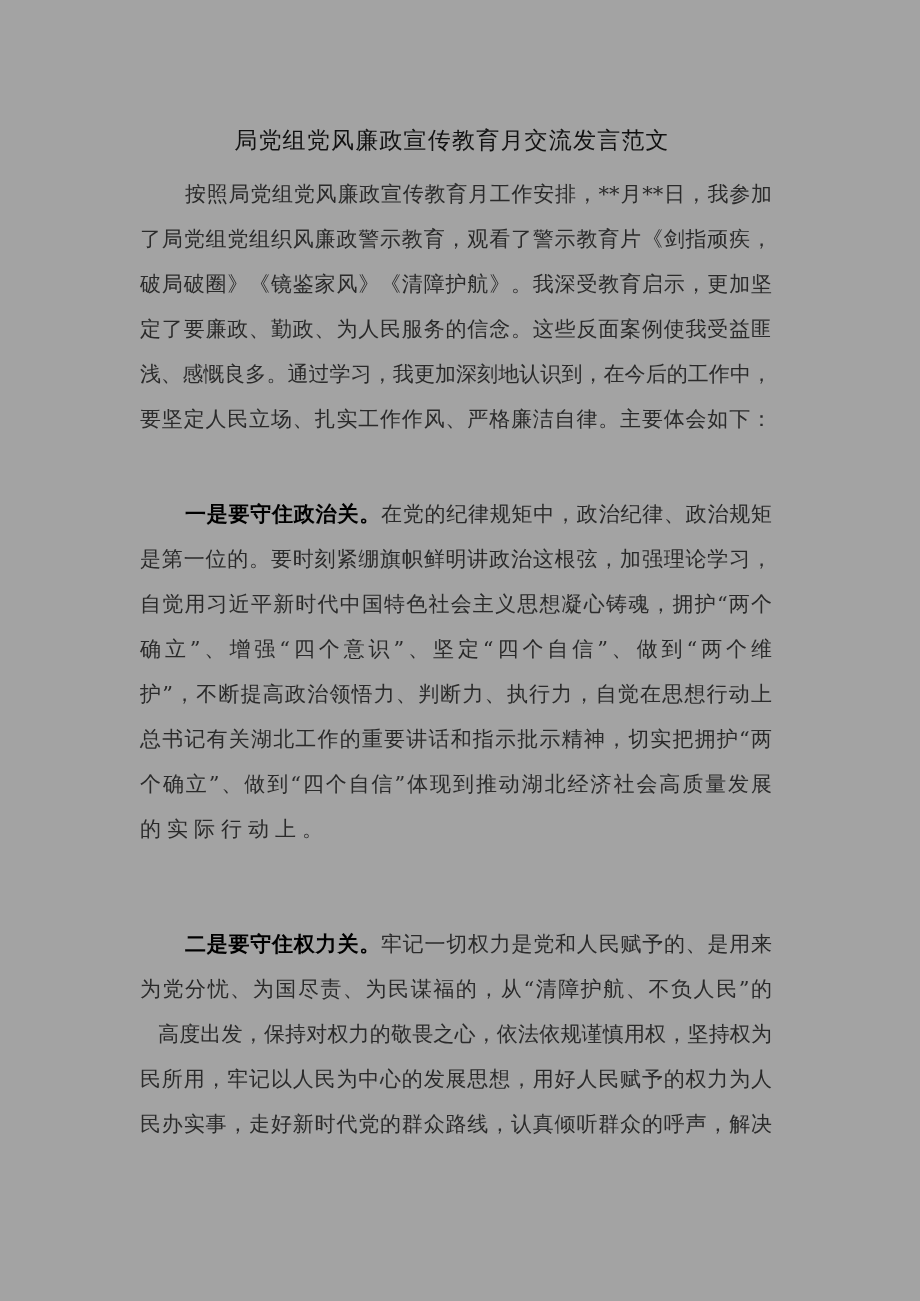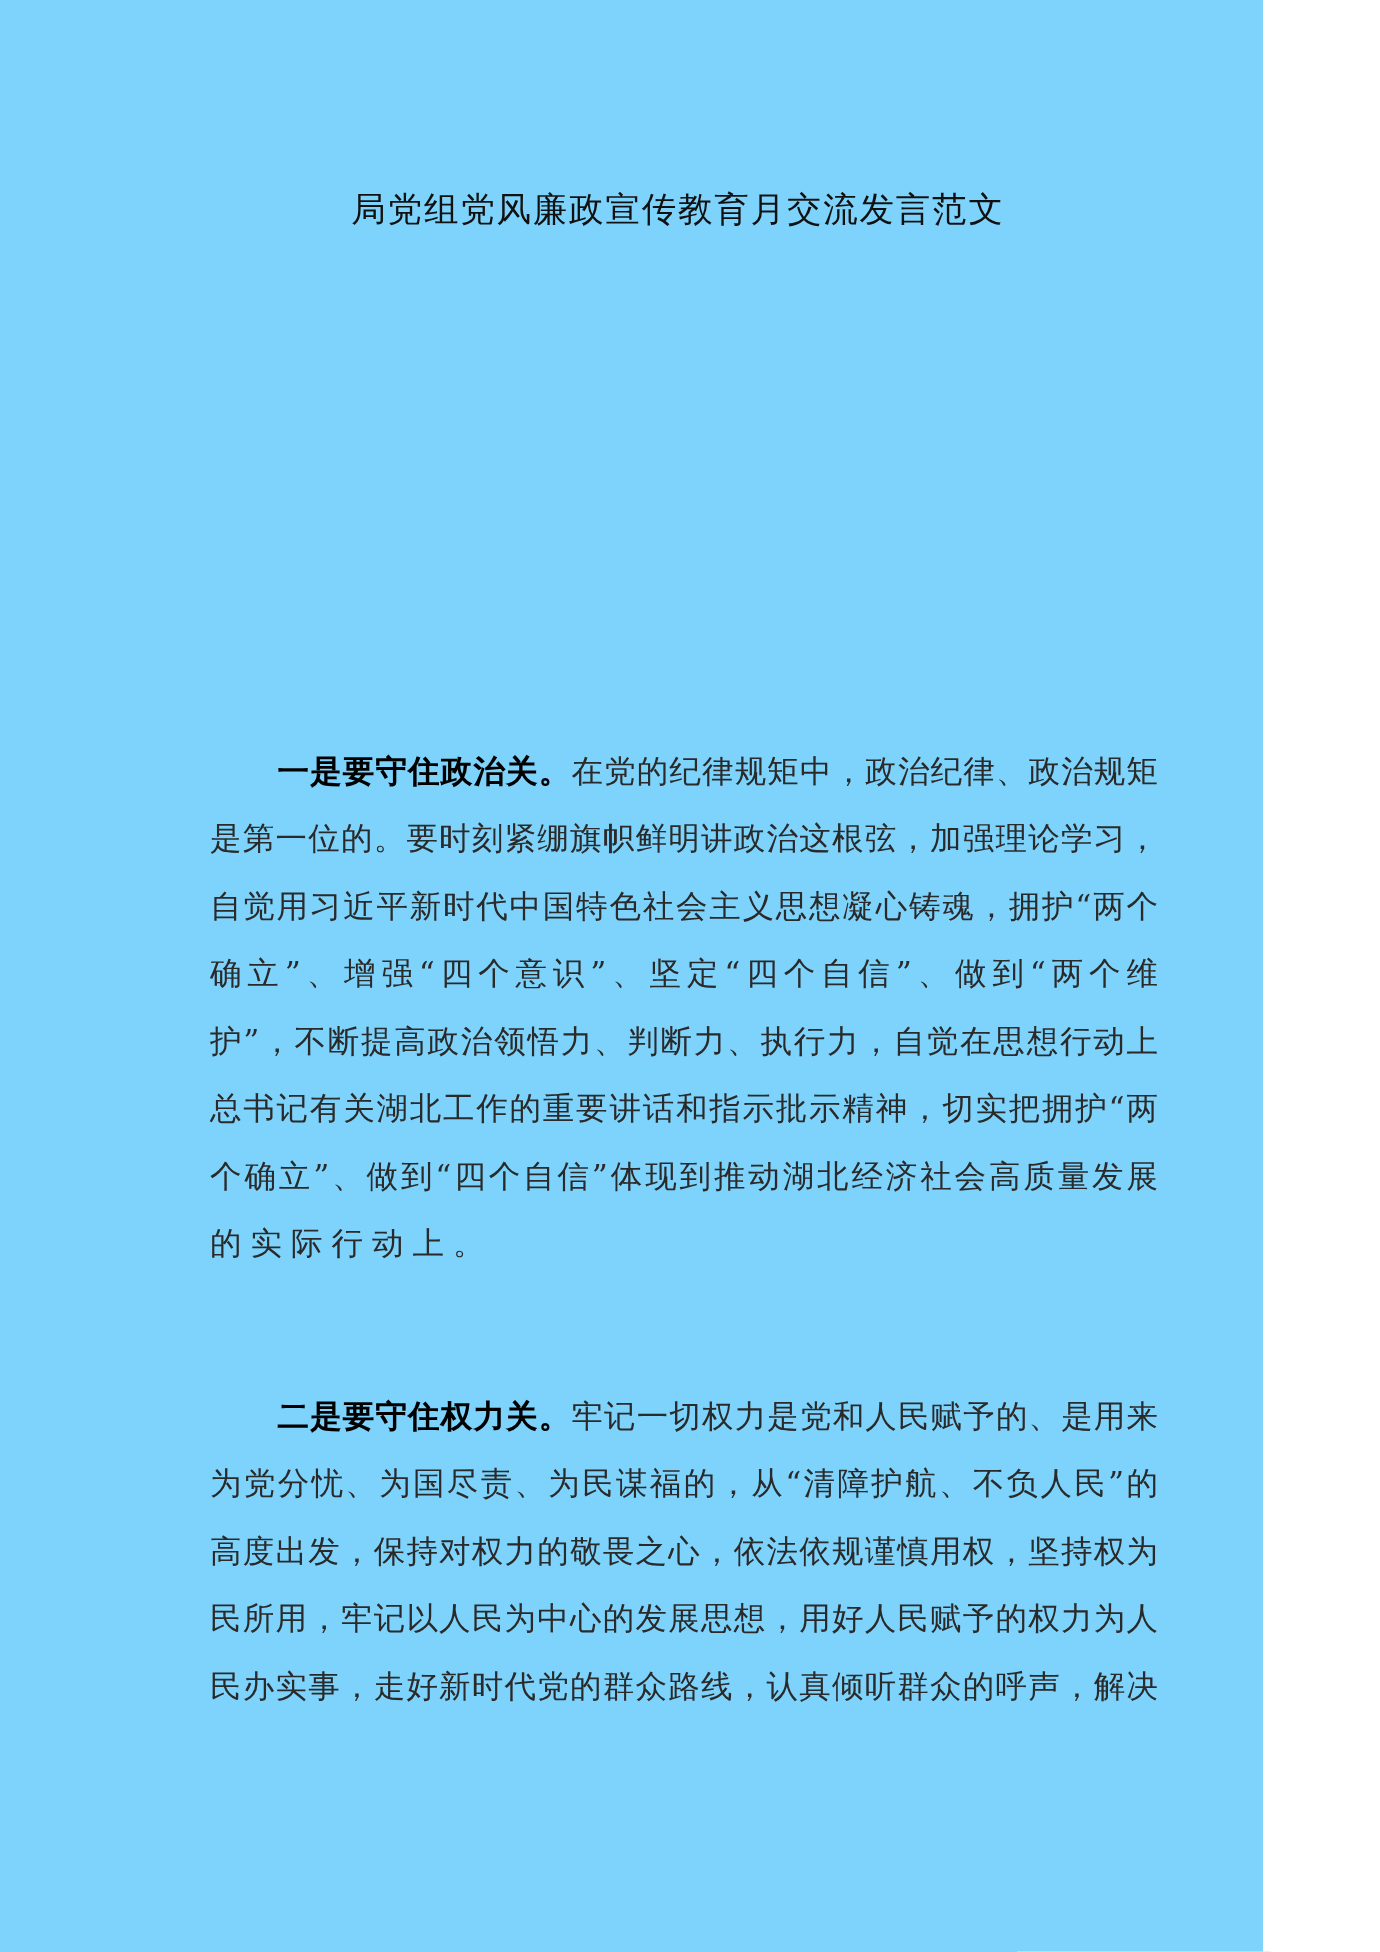--- a/index.html
+++ b/index.html
@@ -10,23 +10,23 @@
   body {
     width: 920px;
     height: 1301px;
     position: relative;
     overflow: hidden;
   }
   .page {
     position: absolute;
     left: 0;
     top: 0;
-    width: 842px;
+    width: 920px;
     height: 1301px;
-    background: #7dd3fc;
+    background: #a3a3a3;
   }
   .title {
     position: absolute;
     left: 0;
     top: 122px;
     width: 904px;
     text-align: center;
     font-family: "DejaVu Sans", "Liberation Sans", sans-serif;
     font-size: 23px;
     line-height: 36px;
@@ -70,33 +70,41 @@
   #p2 { top: 492px; }
   #p3 { top: 922px; }
 </style>
 </head>
 <body>
 
 <div class="page">
 
   <div class="title">局党组党风廉政宣传教育月交流发言范文</div>
 
+  <div class="body-text para" id="p1">
+    <div class="line first" style="letter-spacing: 0px;">按照局党组党风廉政宣传教育月工作安排，**月**日，我参加</div>
+    <div class="line" style="letter-spacing: 0px;">了局党组党组织风廉政警示教育，观看了警示教育片《剑指顽疾，</div>
+    <div class="line" style="letter-spacing: 0px;">破局破圈》《镜鉴家风》《清障护航》。我深受教育启示，更加坚</div>
+    <div class="line" style="letter-spacing: 0px;">定了要廉政、勤政、为人民服务的信念。这些反面案例使我受益匪</div>
+    <div class="line" style="letter-spacing: 0px;">浅、感慨良多。通过学习，我更加深刻地认识到，在今后的工作中，</div>
+    <div class="line" style="letter-spacing: 0px;">要坚定人民立场、扎实工作作风、严格廉洁自律。主要体会如下：</div>
+  </div>
 
   <div class="body-text para" id="p2">
     <div class="line first" style="letter-spacing: 0px;"><span class="lead">一是要守住政治关。</span><span>在党的纪律规矩中，政治纪律、政治规矩</span></div>
     <div class="line" style="letter-spacing: 0px;">是第一位的。要时刻紧绷旗帜鲜明讲政治这根弦，加强理论学习，</div>
     <div class="line" style="letter-spacing: 0px;">自觉用习近平新时代中国特色社会主义思想凝心铸魂，拥护“两个</div>
     <div class="line" style="letter-spacing: 0px;">确立”、增强“四个意识”、坚定“四个自信”、做到“两个维</div>
     <div class="line" style="letter-spacing: 0px;">护”，不断提高政治领悟力、判断力、执行力，自觉在思想行动上</div>
     <div class="line" style="letter-spacing: 0px;">总书记有关湖北工作的重要讲话和指示批示精神，切实把拥护“两</div>
     <div class="line" style="letter-spacing: 0px;">个确立”、做到“四个自信”体现到推动湖北经济社会高质量发展</div>
     <div class="line last">的实际行动上。</div>
   </div>
 
   <div class="body-text para" id="p3">
     <div class="line first" style="letter-spacing: 0px;"><span class="lead">二是要守住权力关。</span><span>牢记一切权力是党和人民赋予的、是用来</span></div>
     <div class="line" style="letter-spacing: 0px;">为党分忧、为国尽责、为民谋福的，从“清障护航、不负人民”的</div>
-    <div class="line" style="letter-spacing: 0px;">高度出发，保持对权力的敬畏之心，依法依规谨慎用权，坚持权为</div>
+    <div class="line" style="letter-spacing: 0px; margin-left: 18px;">高度出发，保持对权力的敬畏之心，依法依规谨慎用权，坚持权为</div>
     <div class="line" style="letter-spacing: 0px;">民所用，牢记以人民为中心的发展思想，用好人民赋予的权力为人</div>
     <div class="line" style="letter-spacing: 0px;">民办实事，走好新时代党的群众路线，认真倾听群众的呼声，解决</div>
   </div>
 
 </div>
 
 </body></html>

